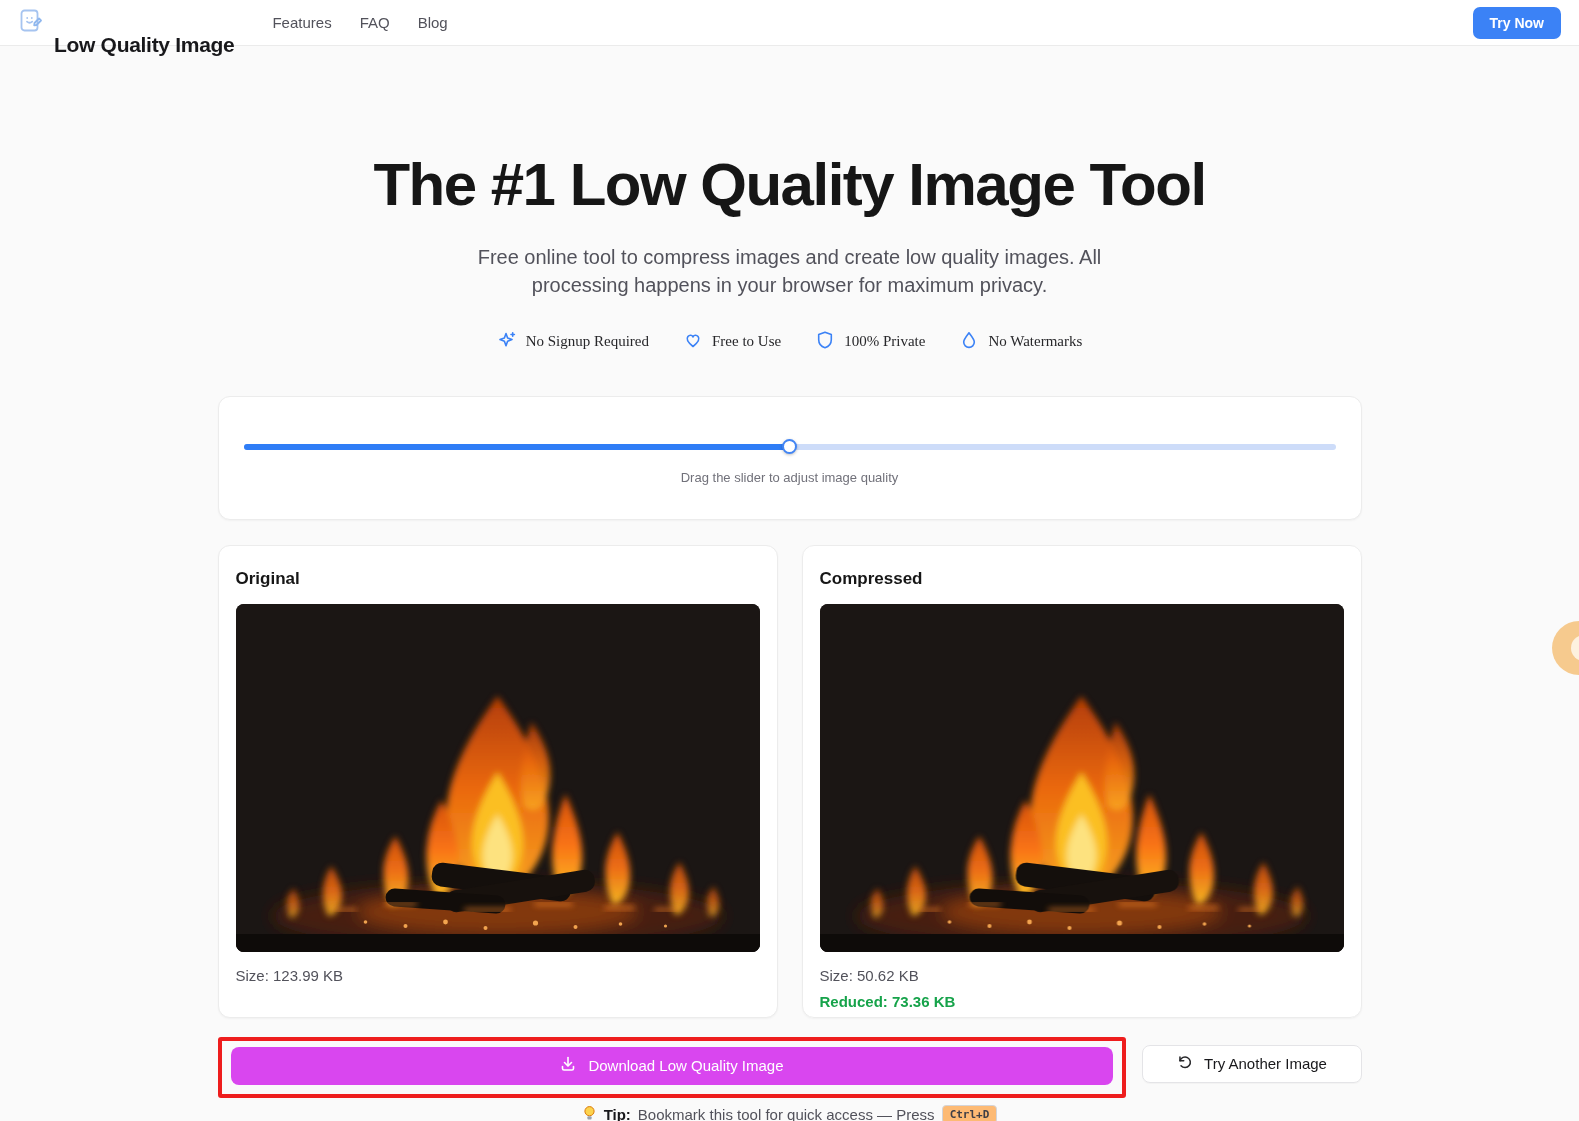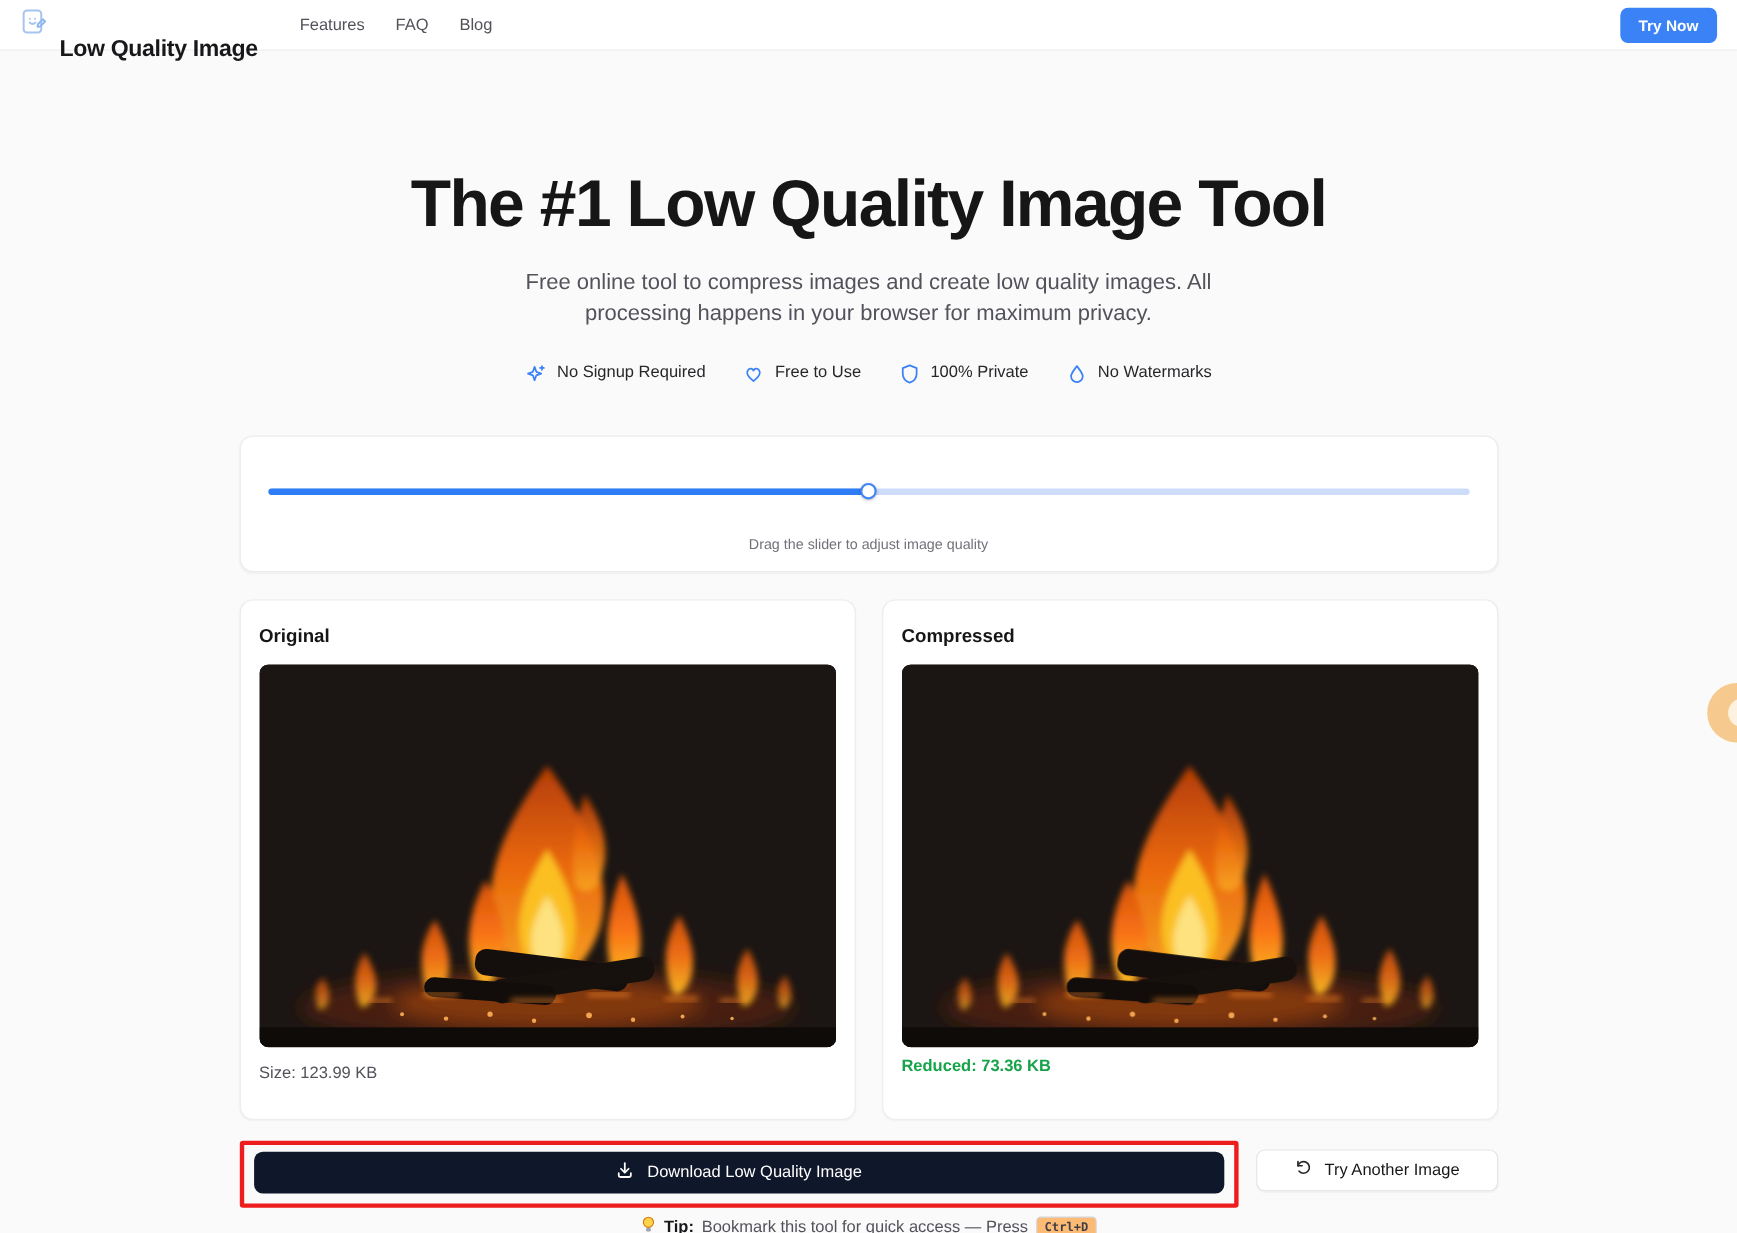--- a/index.html
+++ b/index.html
@@ -22,51 +22,51 @@
     margin-left:auto; background:#3b82f6; color:#fff; border:none; cursor:pointer;
     border-radius:7px; padding:8px 17px; font-size:14px; font-weight:600;
     font-family:"Liberation Sans", sans-serif;
   }
   
   .container { width:1144px; margin:0 auto; }
   .hero { text-align:center; padding-top:92px; }
   .hero h1 { margin:12px; font-size:60px; font-weight:800; letter-spacing:-1.5px; color:#161616; }
   .subtitle { max-width:680px; margin:24px auto 0; font-size:20px; line-height:1.42; color:#52525b; }
   .badges { display:flex; justify-content:center; gap:34px; margin-top:30px; }
-  .badge { display:flex; align-items:flex-start; gap:9px; font-size:15px; font-weight:500; color:#27272a; }
+  .badge { display:flex; align-items:center; gap:9px; font-size:15px; font-weight:500; color:#27272a;font-family:Liberation Serif, serif; }
   .badge svg { flex:0 0 auto; }
   
   .card {
     background:#fff; border:1px solid #ececec; border-radius:12px;
     box-shadow:0 1px 2px rgba(0,0,0,0.04);
   }
   .quality-card { margin-top:42px; height:124px; padding:26px 25px 20px; }
   .q-label { font-size:15px; color:#18181b; }
   .slider { position:relative; height:16px; margin-top:16px; cursor:pointer; }
   .track { position:absolute; left:0; right:0; top:5px; height:6px; border-radius:3px; background:#cddcf9; }
   .fill  { position:absolute; left:0; top:5px; height:6px; border-radius:3px; background:#2f7df6; }
   .thumb {
     position:absolute; top:0; width:15px; height:15px; border-radius:50%;
     background:#fff; border:2px solid #4285f4; box-shadow:0 1px 3px rgba(0,0,0,0.25); cursor:grab;
   }
-  .hint { margin-top:32px; text-align:center; font-size:13px; color:#71717a; }
+  .hint { margin-top:15px; text-align:center; font-size:13px; color:#71717a; }
   
   .compare-row { display:flex; gap:24px; margin-top:25px; }
   .img-card { flex:1; height:473px; padding:17px 17px; }
   .img-card h2 { margin:6px 0 15px; font-size:17px; font-weight:700; color:#161616; }
   .frame { width:100%; height:348px; border-radius:8px; overflow:hidden; background:#1b1614; }
   .frame svg { display:block; width:100%; height:100%; }
   .size-label { margin-top:15px; font-size:15px; color:#52525b; }
   .reduced-label { margin-top:9px; font-size:15px; font-weight:700; color:#16a34a; }
   
   .actions-row { display:flex; gap:16px; margin-top:19px; align-items:flex-start; }
   .annotation-box { flex:1; border:4px solid #ee1d1d; border-radius:3px; padding:6px 9px 9px; }
   .download-btn {
     width:100%; height:38px; border:none; border-radius:8px; cursor:pointer;
-    background:#0f172a; color:#fff; font-size:15px; font-family:"Liberation Sans", sans-serif;
+    background:#d946ef; color:#fff; font-size:15px; font-family:"Liberation Sans", sans-serif;
     display:flex; align-items:center; justify-content:center; gap:11px;
   }
   .try-another {
     width:220px; height:38px; margin-top:8px; cursor:pointer;
     background:#fff; border:1px solid #e4e4e7; border-radius:8px;
     font-size:15px; color:#18181b; font-family:"Liberation Sans", sans-serif;
     display:flex; align-items:center; justify-content:center; gap:11px;
     box-shadow:0 1px 1px rgba(0,0,0,0.03);
   }
   
@@ -238,20 +238,21 @@
       </div>
       <div class="size-label">Size: 123.99 KB</div>
     </div>
     <div class="card img-card">
       <h2>Compressed</h2>
       <div class="frame">
         <svg viewBox="0 0 525 348" preserveAspectRatio="xMidYMid slice">
             <use href="#fire-art"></use>
           </svg>
       </div>
+      <div class="size-label">Size: 50.62 KB</div>
       <div class="reduced-label">Reduced: 73.36 KB</div>
     </div>
   </section>
 
   <section class="actions-row">
     <div class="annotation-box">
       <button class="download-btn">
         <span>
           <svg width="18" height="18" viewBox="0 0 18 18" fill="none" stroke="#ffffff" stroke-width="1.6" stroke-linecap="round" stroke-linejoin="round">
             <path d="M9 2.5 v8"></path>

